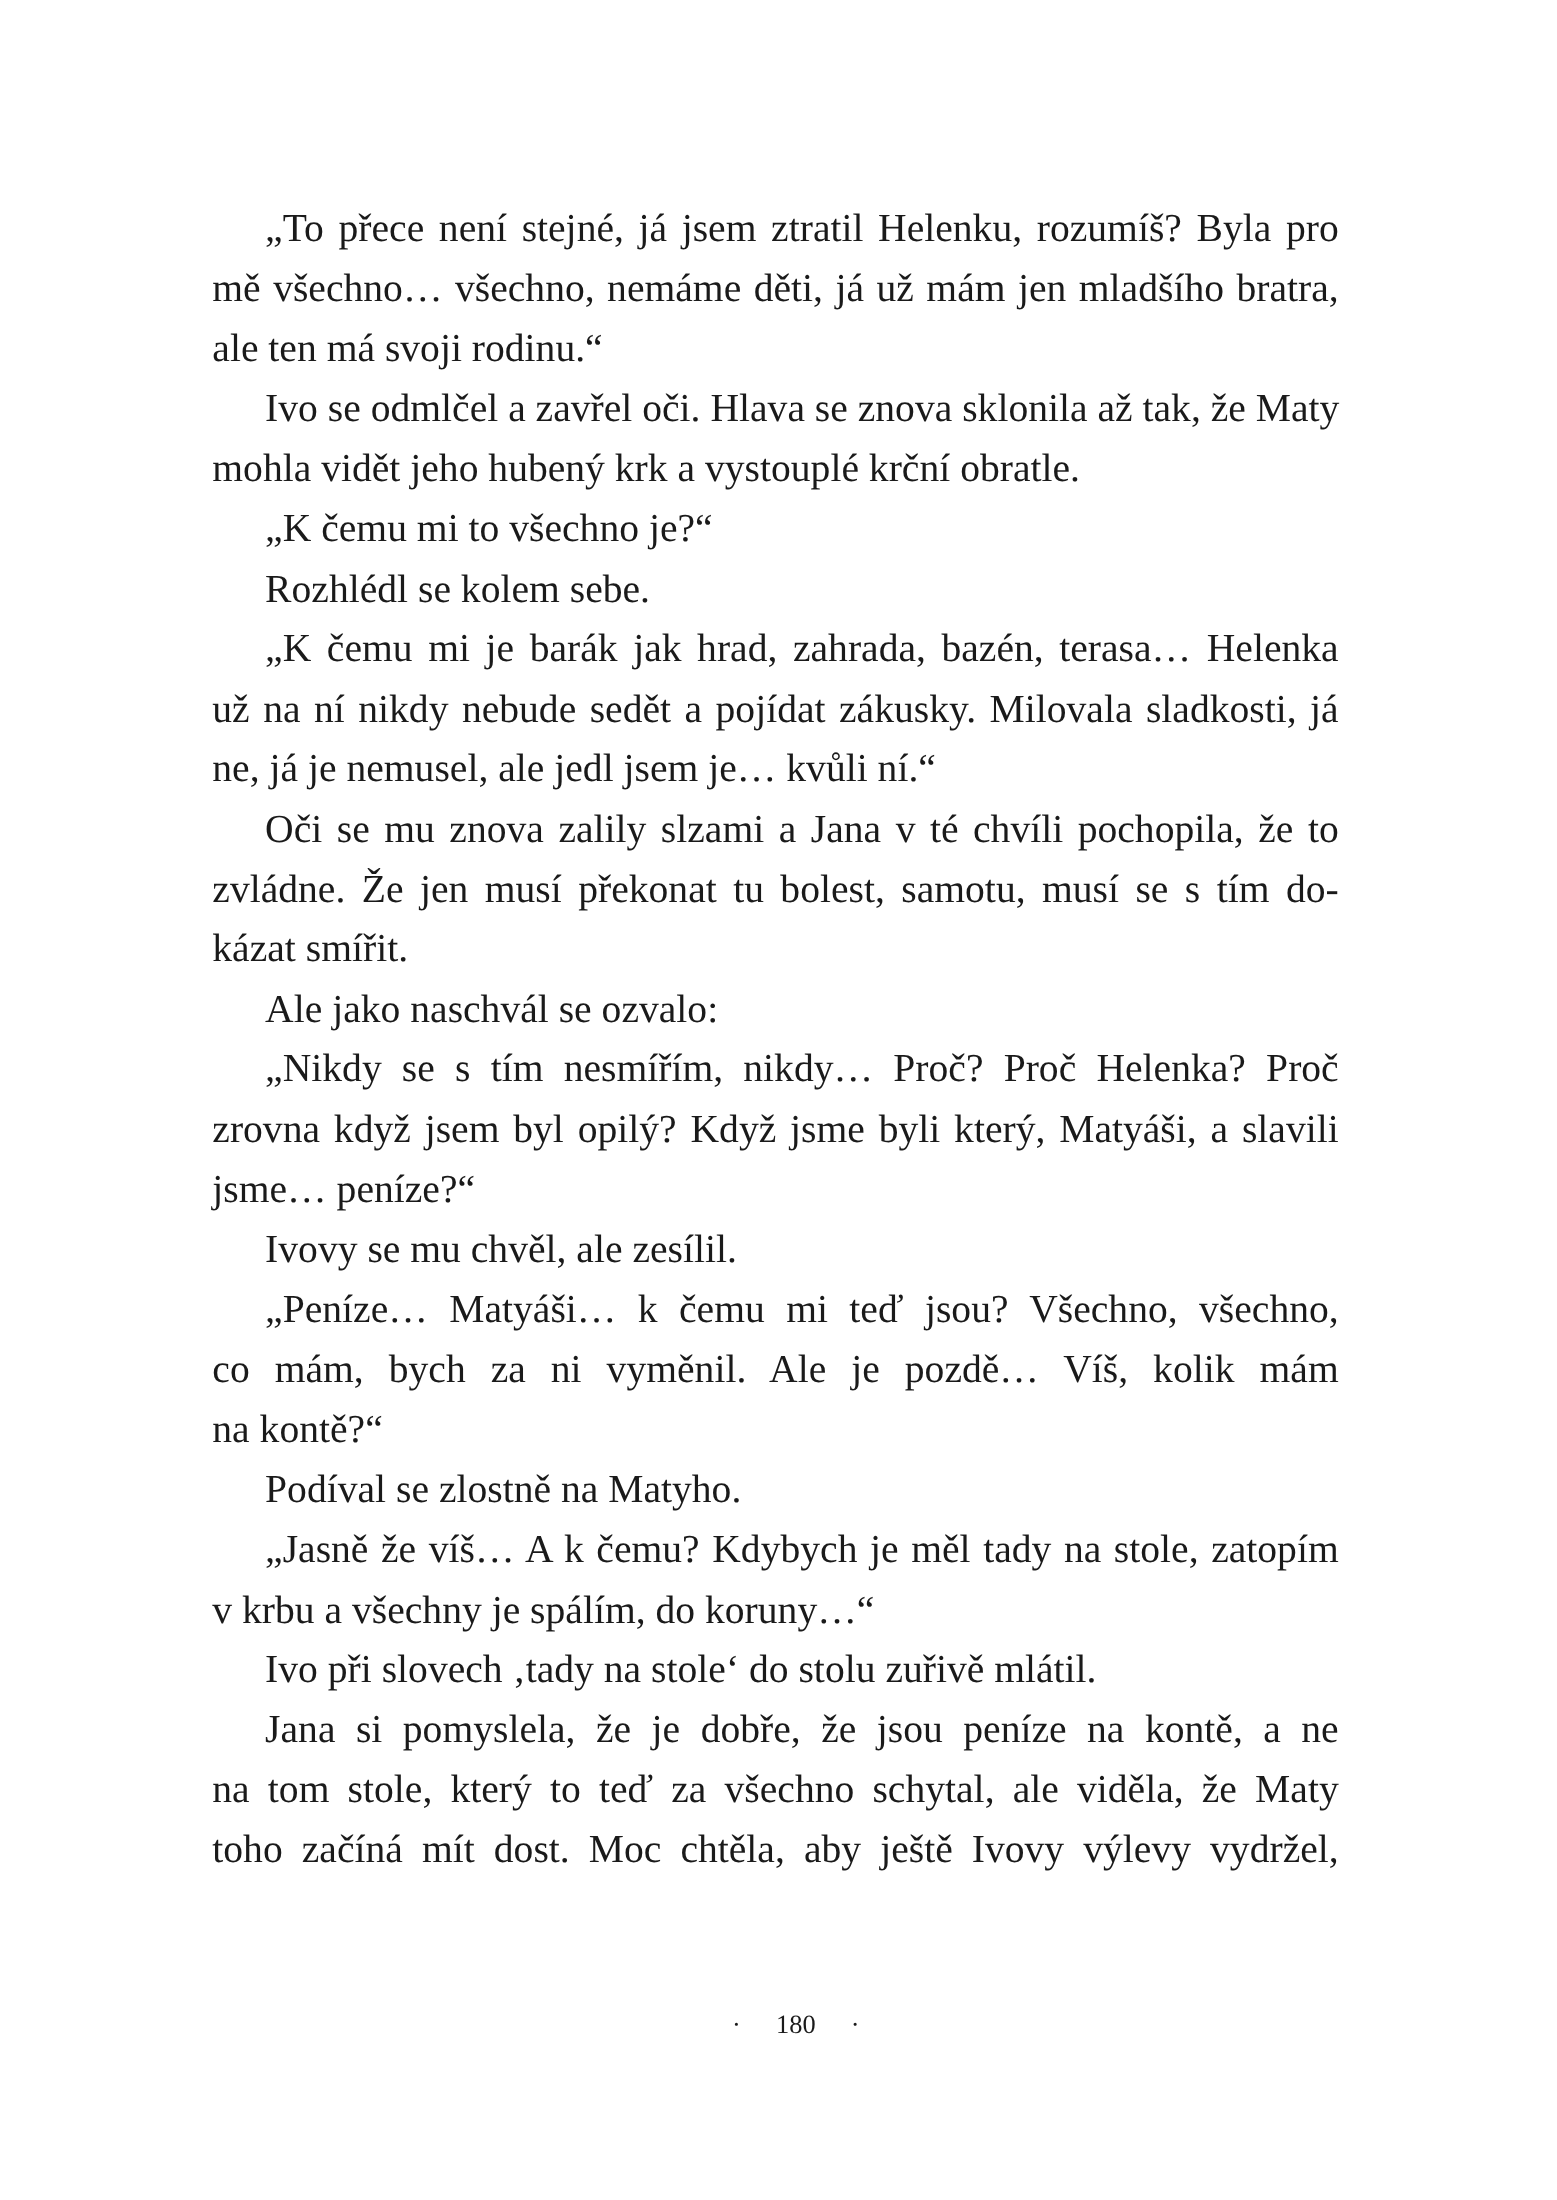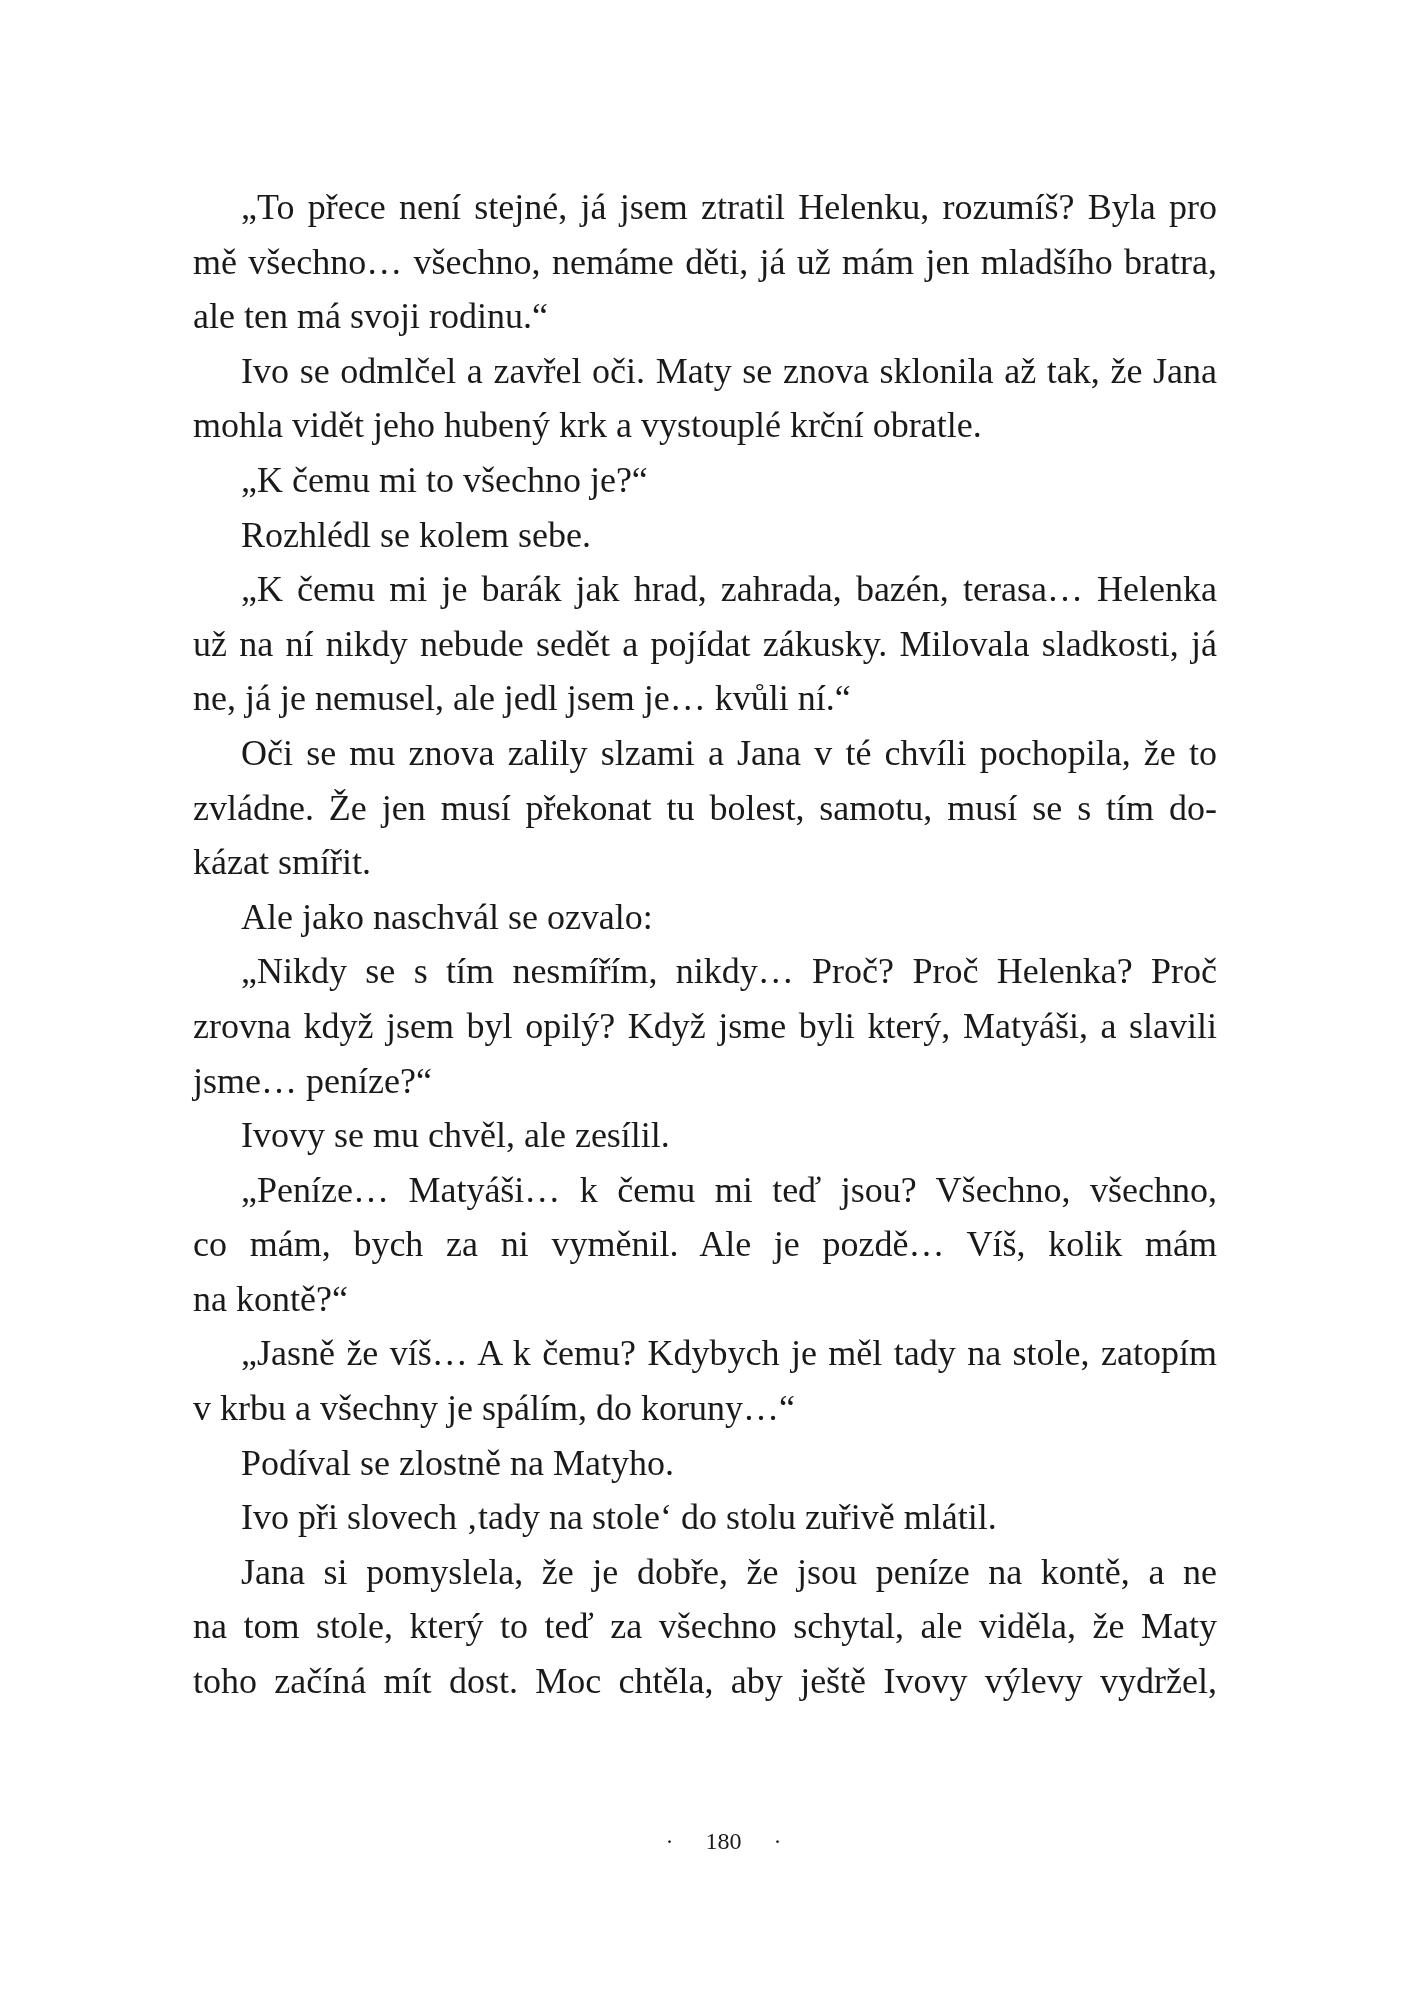--- a/index.html
+++ b/index.html
@@ -24,21 +24,21 @@
 <body>
 
 <div class="page">
   <div class="text-block" id="text-block">
       <div class="para">
         <span class="line indent">„To přece není stejné, já jsem ztratil Helenku, rozumíš? Byla pro</span>
         <span class="line">mě všechno… všechno, nemáme děti, já už mám jen mladšího bratra,</span>
         <span class="line last">ale ten má svoji rodinu.“</span>
       </div>
       <div class="para">
-        <span class="line indent">Ivo se odmlčel a zavřel oči. Maty se znova sklonila až tak, že Jana</span>
+        <span class="line indent">Ivo se odmlčel a zavřel oči. Hlava se znova sklonila až tak, že Maty</span>
         <span class="line last">mohla vidět jeho hubený krk a vystouplé krční obratle.</span>
       </div>
       <div class="para">
         <span class="line indent last">„K čemu mi to všechno je?“</span>
       </div>
       <div class="para">
         <span class="line indent last">Rozhlédl se kolem sebe.</span>
       </div>
       <div class="para">
         <span class="line indent">„K čemu mi je barák jak hrad, zahrada, bazén, terasa… Helenka</span>
@@ -60,25 +60,25 @@
       </div>
       <div class="para">
         <span class="line indent last">Ivovy se mu chvěl, ale zesílil.</span>
       </div>
       <div class="para">
         <span class="line indent">„Peníze… Matyáši… k čemu mi teď jsou? Všechno, všechno,</span>
         <span class="line">co mám, bych za ni vyměnil. Ale je pozdě… Víš, kolik mám</span>
         <span class="line last">na kontě?“</span>
       </div>
       <div class="para">
+        <span class="line indent last">Podíval se zlostně na Matyho.</span>
+      </div>
+      <div class="para">
         <span class="line indent">„Jasně že víš… A k čemu? Kdybych je měl tady na stole, zatopím</span>
         <span class="line last">v krbu a všechny je spálím, do koruny…“</span>
-      </div>
-      <div class="para">
-        <span class="line indent last">Podíval se zlostně na Matyho.</span>
       </div>
       <div class="para">
         <span class="line indent last">Ivo při slovech ‚tady na stole‘ do stolu zuřivě mlátil.</span>
       </div>
       <div class="para">
         <span class="line indent">Jana si pomyslela, že je dobře, že jsou peníze na kontě, a ne</span>
         <span class="line">na tom stole, který to teď za všechno schytal, ale viděla, že Maty</span>
         <span class="line">toho začíná mít dost. Moc chtěla, aby ještě Ivovy výlevy vydržel,</span>
       </div>
     </div>

